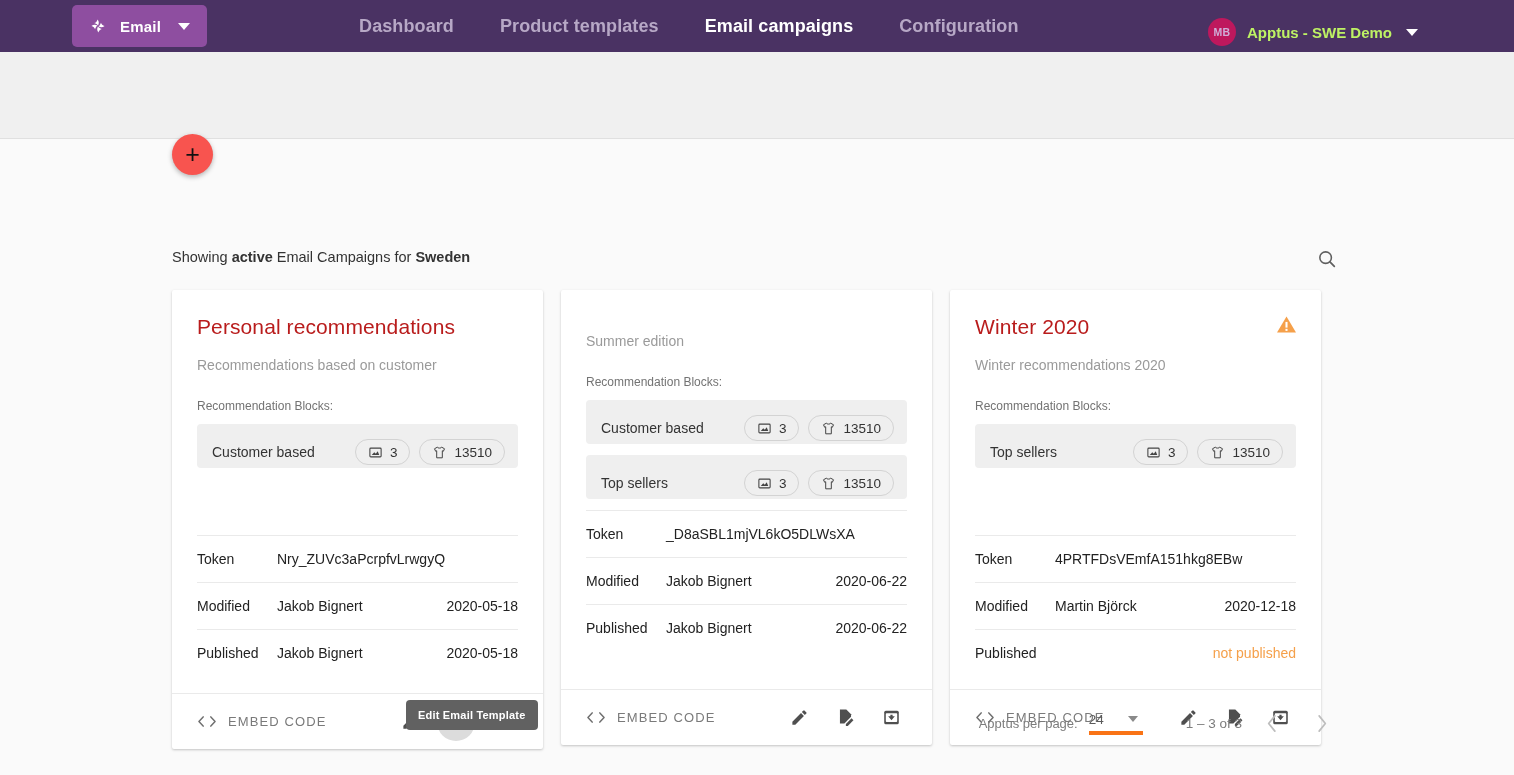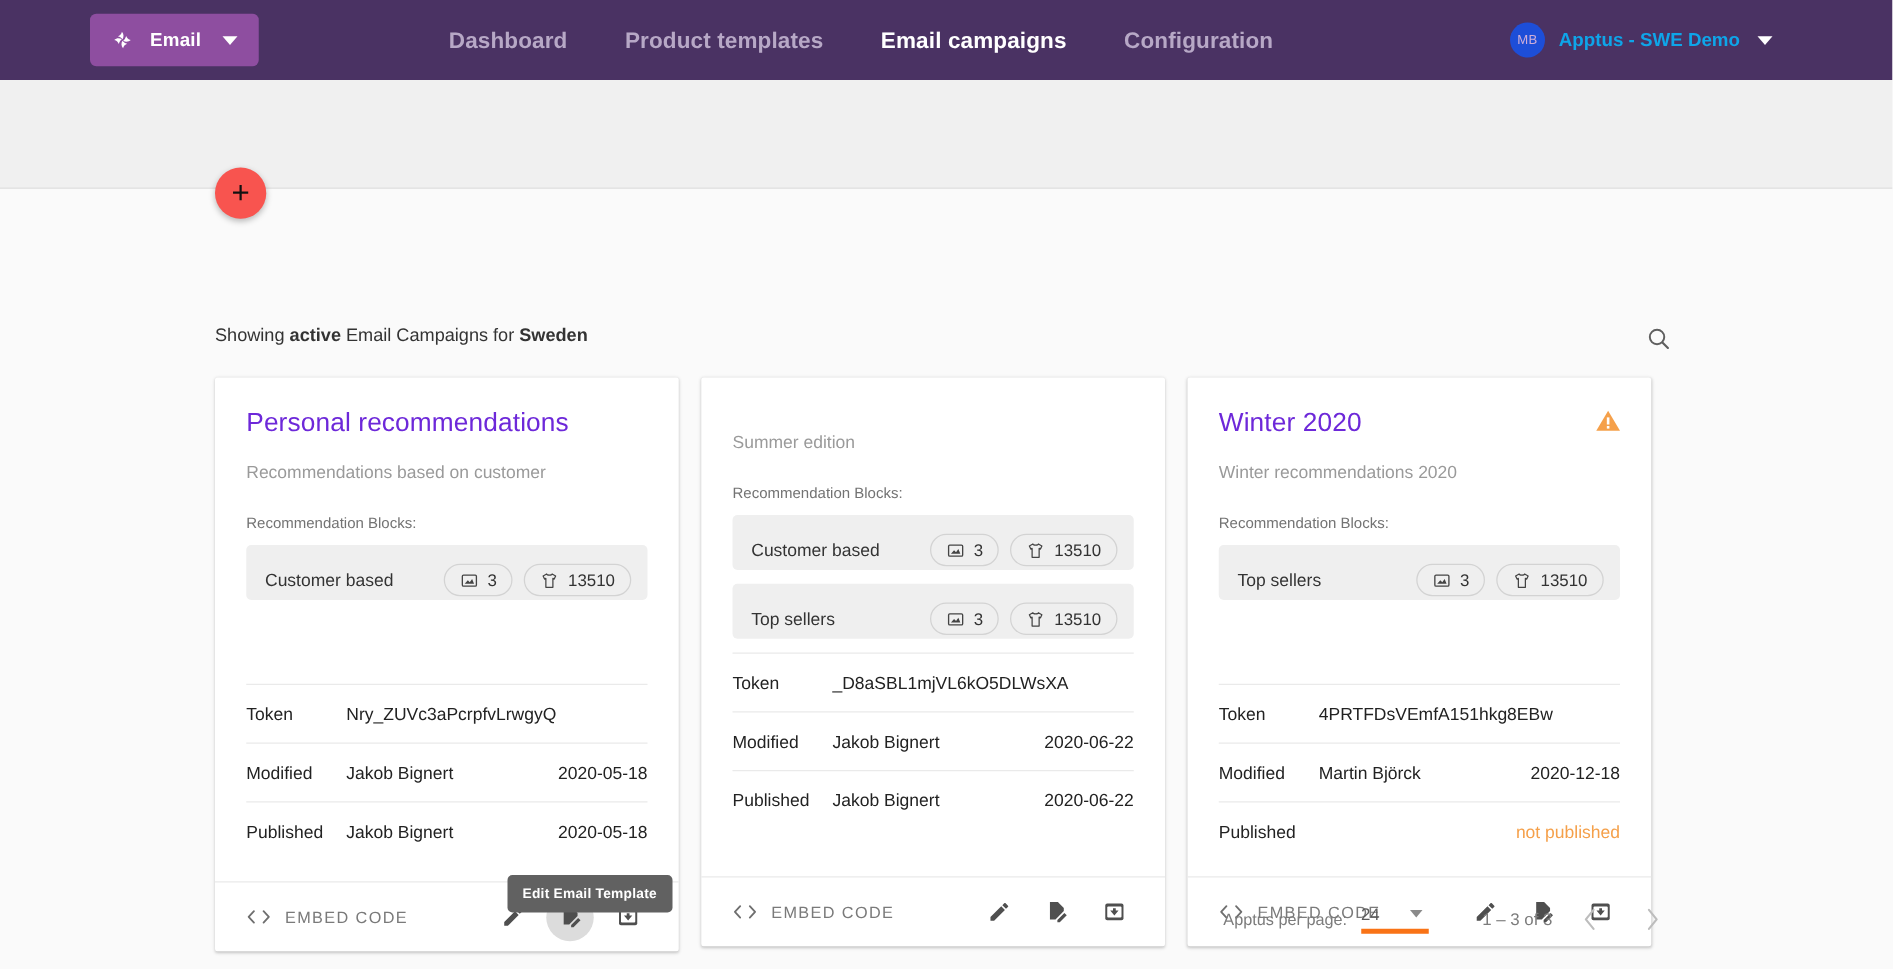--- a/index.html
+++ b/index.html
@@ -6,21 +6,21 @@
   html, body {
     width: 1514px; height: 775px;
     font-family: "Liberation Sans", sans-serif;
     background: #fafafa;
     overflow: hidden;
   }
   body { position: relative; }
 
   
   .topnav {
-    height: 64px; background: #4a3263;
+    height: 52px; background: #4a3263;
     display: flex; align-items: center;
     position: relative; z-index: 30;
   }
   .brand-btn {
     margin-left: 72px; height: 42px;
     background: #8e4ea0; border-radius: 5px;
     display: flex; align-items: center; gap: 11px;
     padding: 0 17px 0 15px; cursor: pointer;
   }
   .brand-logo { width: 22px; height: 22px; display:block; }
@@ -33,25 +33,25 @@
   .nav-link {
     color:#b7a8c6; font-size:18px; font-weight:bold; cursor:pointer;
     letter-spacing:.1px; white-space:nowrap;text-align:center;
   }
   .nav-link.active { color:#ffffff; }
   .account {
     position:absolute; right:96px; top:0; height:64px;
     display:flex; align-items:center; gap:11px; cursor:pointer;
   }
   .avatar {
-    width:28px;height:28px;border-radius:50%;background:#1d4ed8;
-    color:#cfaed8; font-size:10.5px; font-weight:normal;
+    width:28px;height:28px;border-radius:50%;background:#be185d;
+    color:#cfaed8; font-size:10.5px; font-weight:bold;
     display:flex;align-items:center;justify-content:center; letter-spacing:.3px;
   }
-  .account-name { color:#0ea5e9; font-size:15px; font-weight:bold; }
+  .account-name { color:#bef264; font-size:15px; font-weight:bold; }
   .account-caret {
     width:0;height:0;border-left:6px solid transparent;border-right:6px solid transparent;
     border-top:7px solid #fff; margin-left:3px;
   }
 
   
   .subheader {
     height: 87px; background:#f0f0f0;
     border-bottom:1px solid #e0e0e0;
     position:relative; z-index:20;
@@ -104,21 +104,21 @@
     display:flex; gap:18px;
   }
   .card {
     width:371px; background:#fff;
     border-radius:2px; box-shadow:0 1px 3px rgba(0,0,0,.16), 0 1px 2px rgba(0,0,0,.07);
     display:flex; flex-direction:column;
     height:459px; position:relative;
   }
   .card.shorter { height:455px; }
   .card-head { padding:25px 25px 0 25px; position:relative; }
-  .card-title { font-size:21px; color:#6d28d9; font-weight:normal; letter-spacing:.1px; }
+  .card-title { font-size:21px; color:#b91c1c; font-weight:normal; letter-spacing:.1px; }
   .warn-icon { position:absolute; right:24px; top:25px; }
   .card-sub { font-size:14px; color:#9a9a9a; margin-top:18px; }
   .blocks-label { font-size:12px; color:#737373; margin-top:26px; }
 
   .blocks { padding:0 25px; margin-top:11px; flex:0 0 auto; }
   .block-row {
     background:#efefef; border-radius:4px; height:44px;
     display:flex; align-items:center; padding:12px 13px 0 15px;
     margin-bottom:11px;
   }

